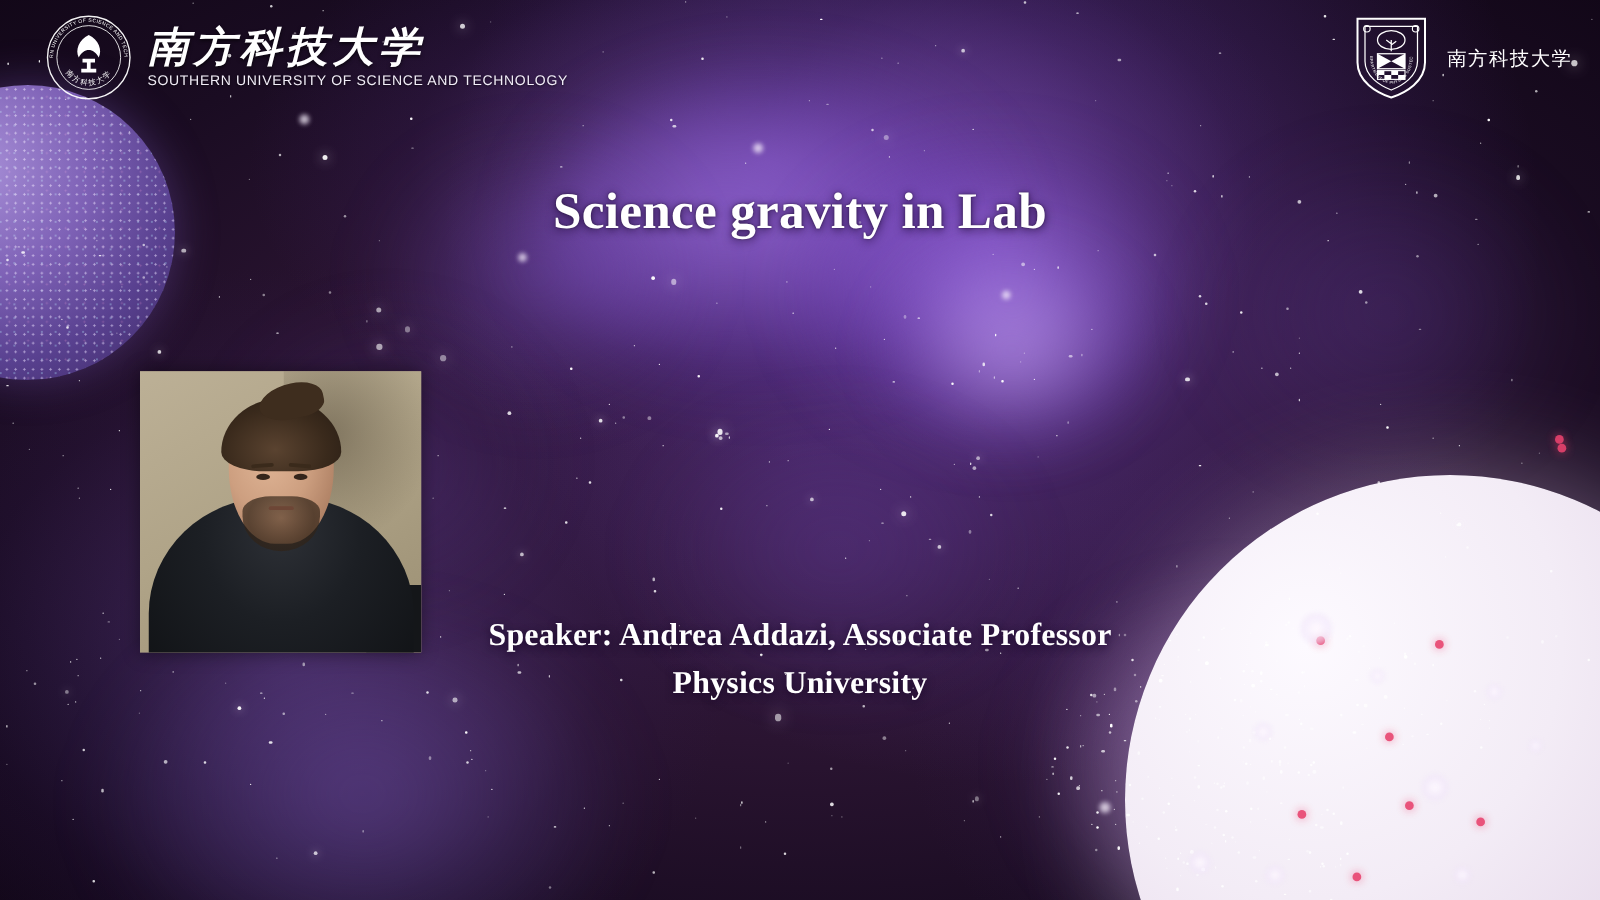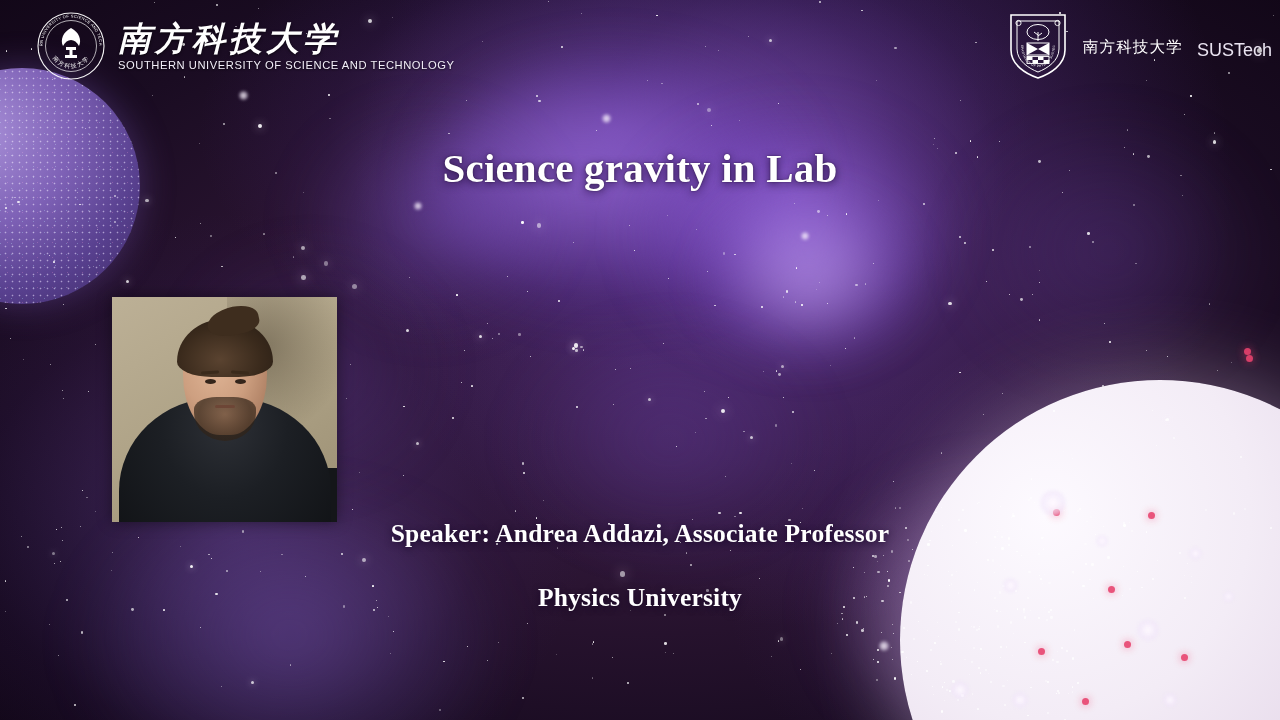--- a/index.html
+++ b/index.html
@@ -138,21 +138,20 @@
   .info-line {
     font-family:"Liberation Serif", serif; font-weight:700;
     font-size:25.5px; color:#ffffff; line-height:38px; letter-spacing:0.2px;
     text-shadow:0 2px 7px rgba(20,4,38,.8);
   }
   .speaker { position:absolute; left:0; right:0; top:489px; text-align:center; }
   .speaker-line {
     font-family:"Liberation Serif", serif; font-weight:700;
     font-size:25.5px; color:#ffffff; line-height:38px; letter-spacing:0.2px;
     text-shadow:0 2px 7px rgba(20,4,38,.8);
-    margin-top:26px;
   }
 </style>
 </head>
 <body>
 
 <div class="poster">
 
   <div class="neb neb-a"></div>
   <div class="neb neb-b"></div>
   <div class="neb neb-c"></div>
@@ -823,21 +822,20 @@
         </defs>
         <text font-family="Liberation Sans, sans-serif" font-size="3.2" fill="#ffffff" letter-spacing="0.3">
           <textPath href="#shieldArcL" startOffset="50%" text-anchor="middle">DEPARTMENT OF PHYSICS SUSTECH</textPath>
         </text>
       </svg>
     </div>
     <div class="phys-mid">
       <div class="phys-cn-small">南方科技大学</div>
     </div>
     <div class="phys-en">
-      <div>SUSTech</div>
     </div>
   </div>
 
   <div class="title">Science gravity in Lab</div>
 
   <div class="photo">
     <div class="ph-wall"></div>
     <div class="ph-shadow"></div>
     <div class="ph-chair"></div>
     <div class="ph-neck"></div>

